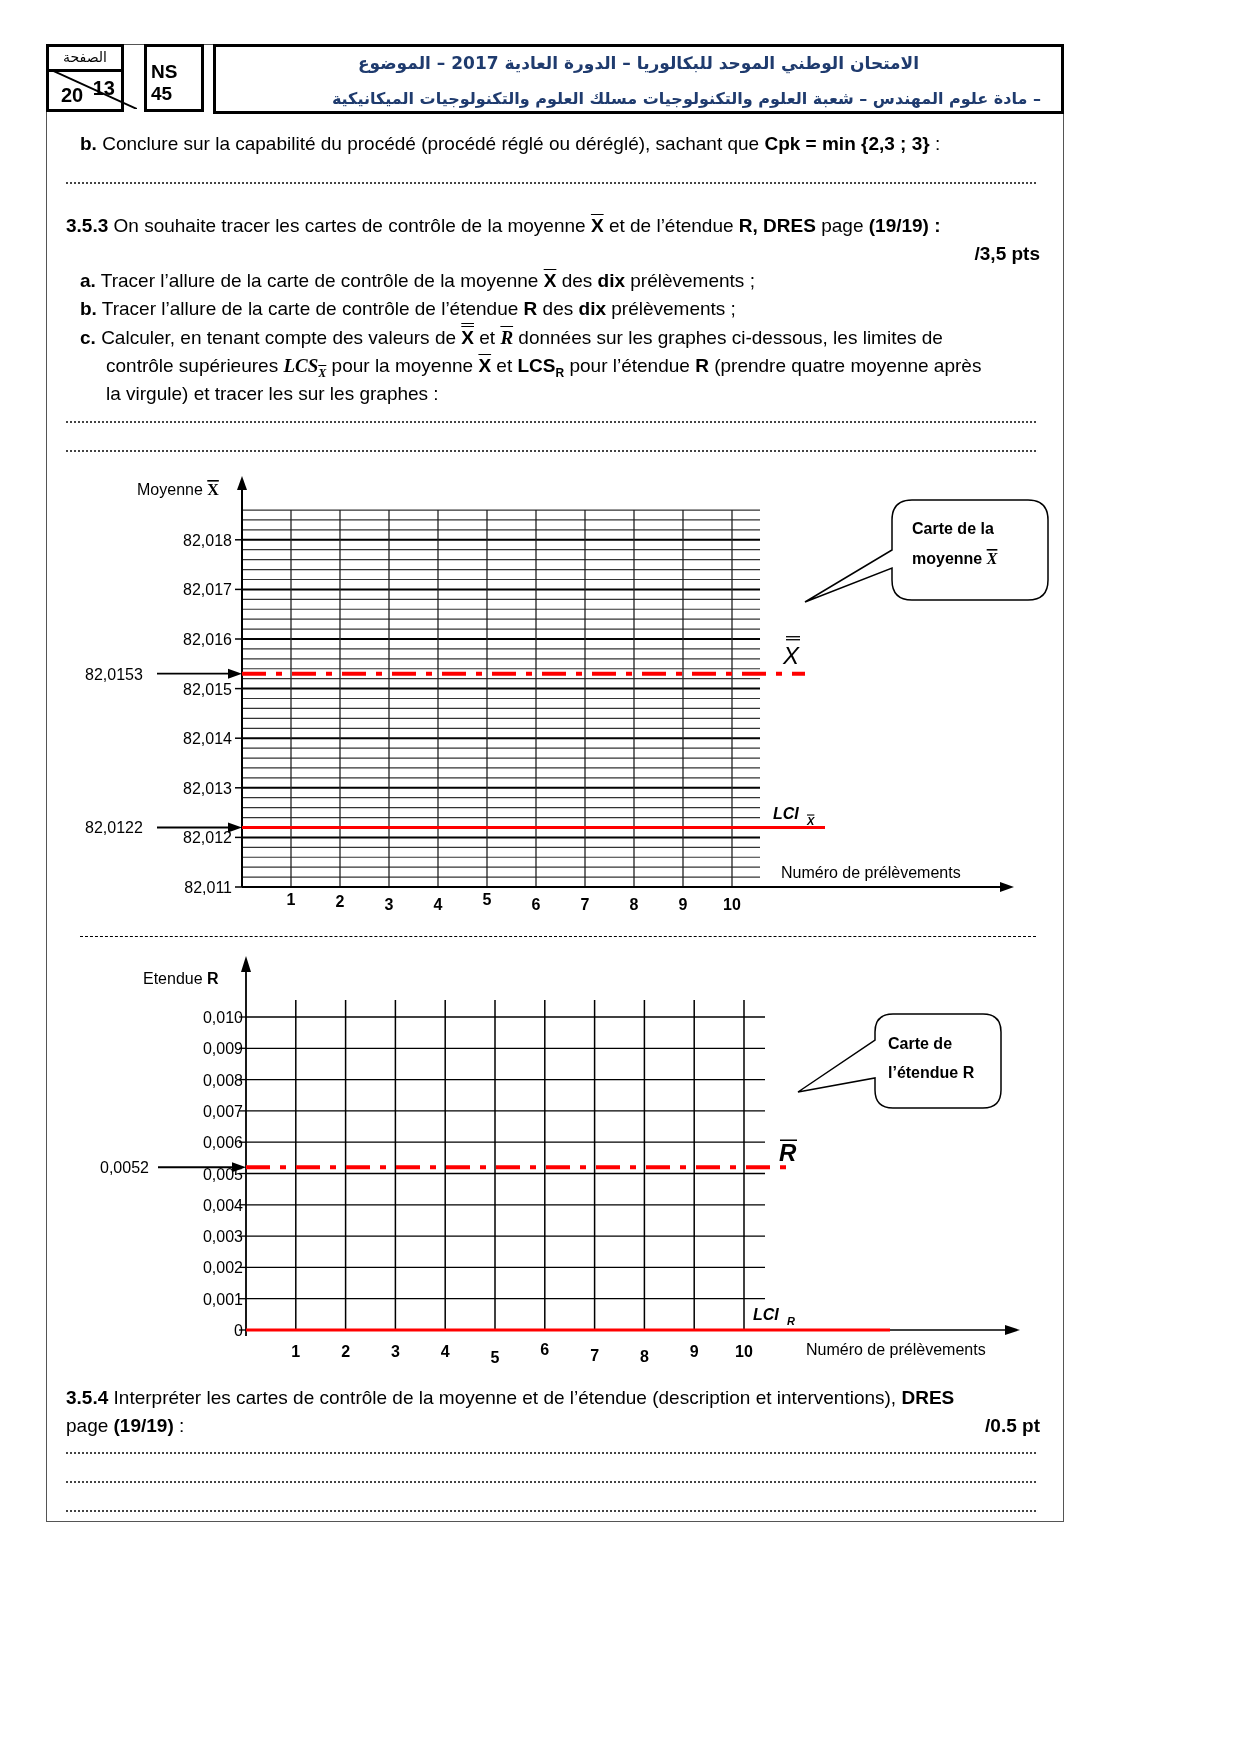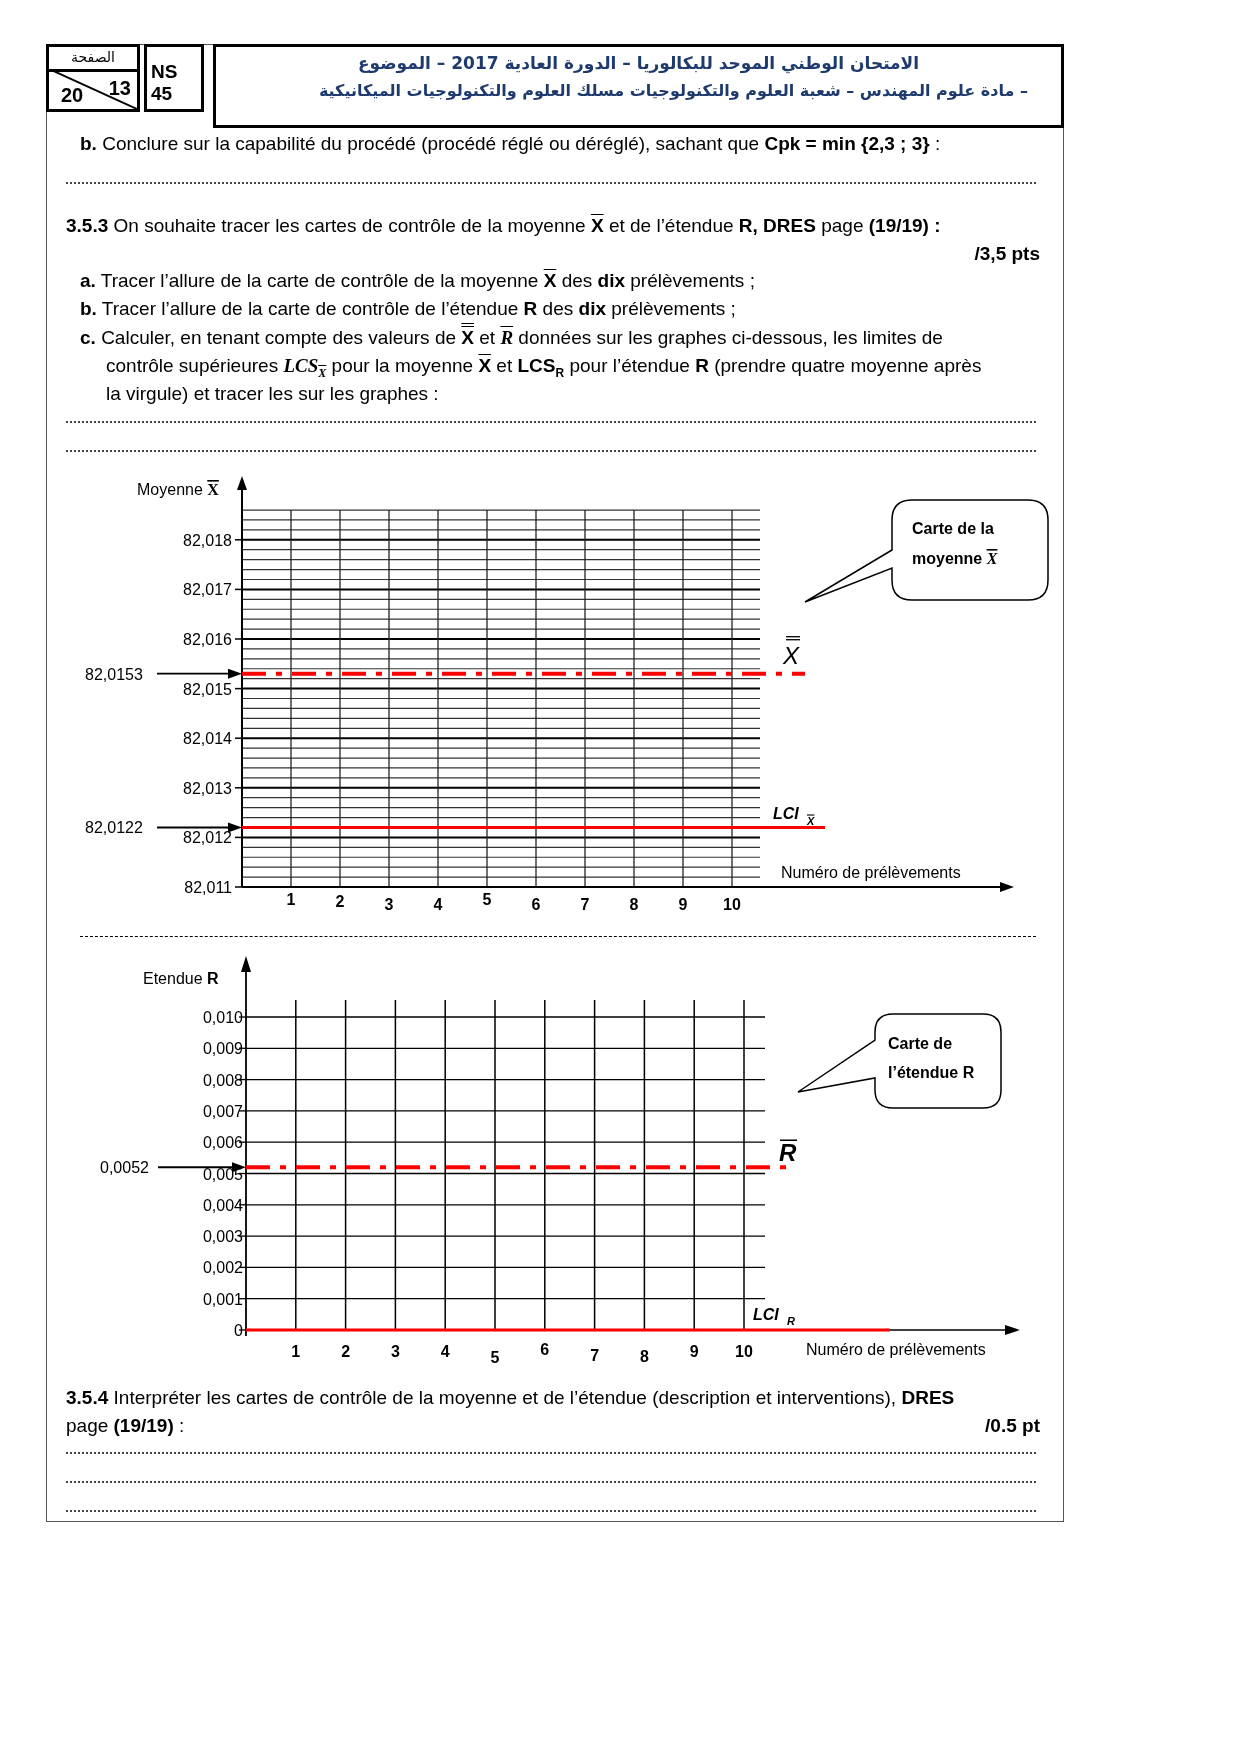--- a/index.html
+++ b/index.html
@@ -1,28 +1,28 @@
 <!DOCTYPE html>
 <html><head>
 <meta charset="utf-8">
 <style>
   html,body{margin:0;padding:0;background:#fff;}
   body{width:1240px;height:1754px;position:relative;font-family:"Liberation Sans",sans-serif;color:#000;overflow:hidden;}
   .page-border{position:absolute;left:46px;top:44px;width:1018px;height:1478px;border:1.5px solid #555;box-sizing:border-box;}
   
   .hdr-box{position:absolute;border:3px solid #000;box-sizing:border-box;background:#fff;}
-  .hdr-page{left:46px;top:44px;width:94px;height:68px;}
+  .hdr-page{left:46px;top:44px;width:78px;height:68px;}
   .hdr-page .lbl{position:absolute;left:0;top:0;width:100%;height:22px;border-bottom:3px solid #000;text-align:center;font-size:14px;line-height:20px;font-family:"DejaVu Sans",sans-serif;}
   .hdr-page svg{position:absolute;left:0;top:22px;}
   .hdr-page .total{position:absolute;left:12px;bottom:2px;font-weight:bold;font-size:20px;}
   .hdr-page .cur{position:absolute;right:6px;top:30px;font-weight:bold;font-size:20px;}
   .hdr-code{left:144px;top:44px;width:60px;height:68px;font-weight:bold;font-size:19px;padding:14px 0 0 4px;}
-  .hdr-title{left:213px;top:44px;width:851px;height:84px;direction:rtl;text-align:center;font-family:"DejaVu Sans",sans-serif;color:#1f3b6e;font-weight:bold;}
+  .hdr-title{left:213px;top:44px;width:851px;height:70px;direction:rtl;text-align:center;font-family:"DejaVu Sans",sans-serif;color:#1f3b6e;font-weight:bold;}
   .hdr-title .l1{font-size:17px;margin-top:6px;}
-  .hdr-title .l2{font-size:16px;margin-top:8px;padding-right:33px;text-align:right;}
+  .hdr-title .l2{font-size:16px;margin-top:16px;padding-right:20px;text-align:right;}
   
   .t{position:absolute;font-family:"Liberation Sans",sans-serif;font-size:19px;line-height:26px;white-space:nowrap;}
   .b{font-weight:bold;}
   .dots{position:absolute;left:66px;width:970px;height:0;border-top:2px dotted #444;}
   .ov{text-decoration:overline;}
   .ital{font-style:italic;font-family:"Liberation Serif",serif;font-weight:bold;}
   .dashed-sep{position:absolute;left:80px;top:936px;width:956px;border-top:1.5px dashed #000;}
   svg text{font-family:"Liberation Sans",sans-serif;}
 </style>
 </head>

